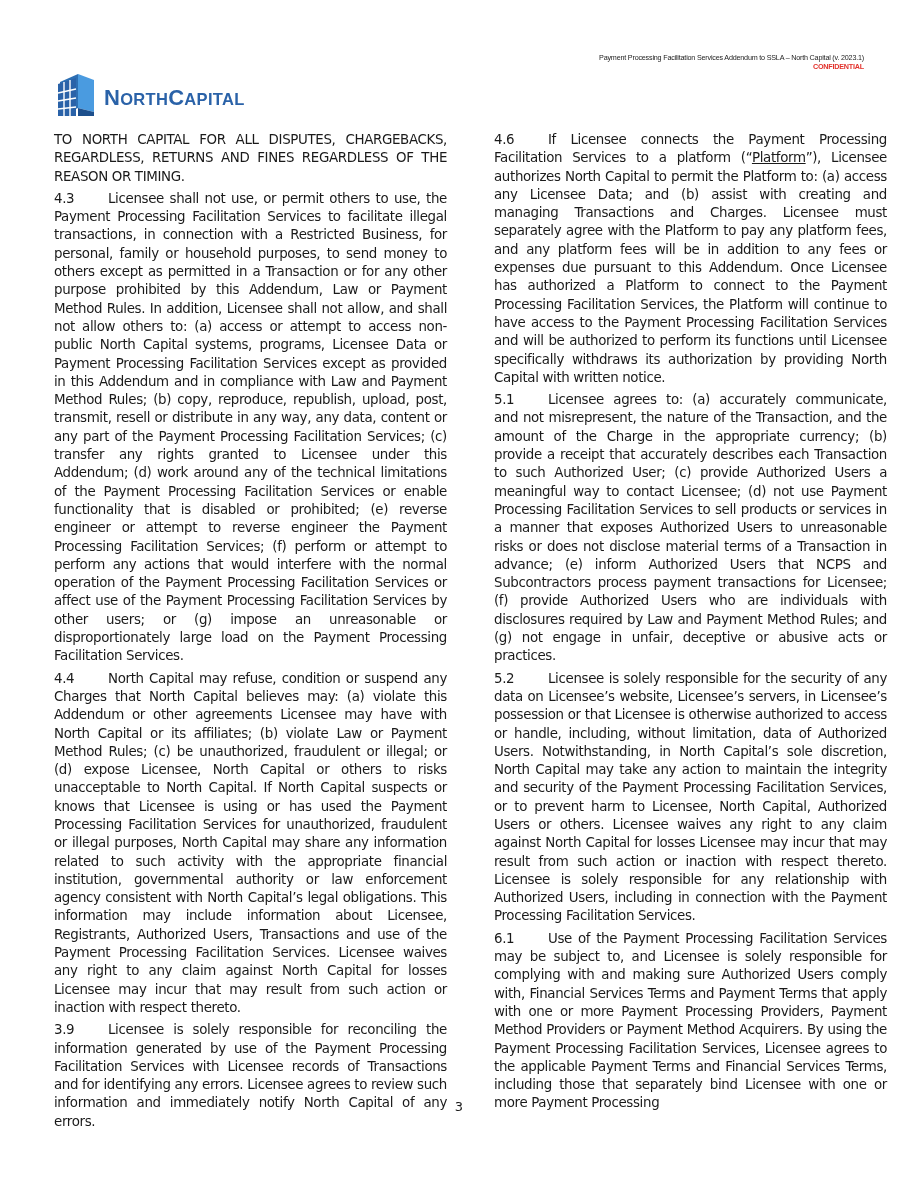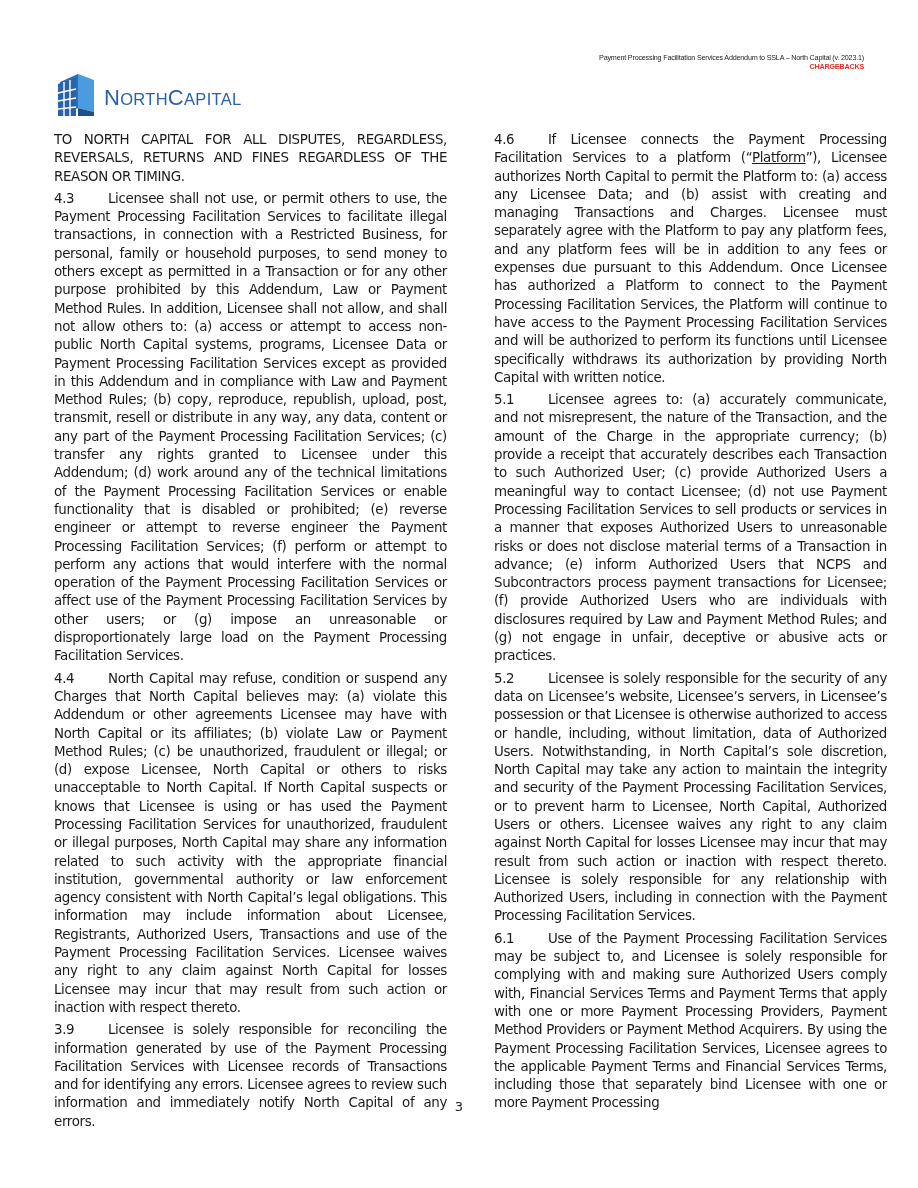--- a/index.html
+++ b/index.html
@@ -5,39 +5,39 @@
     html, body { margin: 0; padding: 0; background: #ffffff; }
     body { width: 918px; height: 1188px; position: relative; overflow: hidden;
            font-family: "Liberation Sans", "DejaVu Sans", sans-serif; color: #1a1a1a; }
     .header-right { position: absolute; right: 54px; top: 54px; text-align: right;
                     font-family: "Liberation Sans", sans-serif; font-size: 7.2px; line-height: 8.5px; letter-spacing: -0.2px; }
     .header-title { color: #222; }
     .header-conf { color: #e2312b; font-weight: bold; }
     .logo { position: absolute; left: 56px; top: 72px; height: 46px; display: flex; align-items: center; }
     .logo svg { display: block; }
     .logo-text { margin-left: 8px; color: #2a62a8; font-family: "Liberation Sans", sans-serif;
-                 font-weight: normal; font-size: 22px; letter-spacing: 0.3px; line-height: 1; margin-top: 6px; text-align: right; }
+                 font-weight: bold; font-size: 22px; letter-spacing: 0.3px; line-height: 1; margin-top: 6px; text-align: right; }
     .logo-text .sc { font-size: 16.5px; }
     .col { position: absolute; top: 131px; width: 393px; font-size: 13.4px; line-height: 18.3px;
            text-align: justify; font-family: "DejaVu Sans", "Liberation Sans", sans-serif; }
     .col.left { left: 54px; }
     .col.right { left: 494px; }
     .col p { margin: 0 0 4px 0; text-align: justify; }
     .num { display: inline-block; width: 54px; }
     .u { text-decoration: underline; }
     .page-num { position: absolute; top: 1099px; left: 0; width: 918px; text-align: center;
                 font-size: 13px; font-family: "DejaVu Sans", sans-serif; }
     .col { letter-spacing: -0.35px; word-spacing: 0px; }
   </style>
 </head>
 <body>
 
 <div class="header-right">
   <div class="header-title">Payment Processing Facilitation Services Addendum to SSLA – North Capital (v. 2023.1)</div>
-  <div class="header-conf">CHARGEBACKS</div>
+  <div class="header-conf">CONFIDENTIAL</div>
 </div>
 
 <div class="logo">
   <span>
     <svg width="40" height="46" viewBox="0 0 40 46">
       <polygon points="4,10 22,2 22,36 4,44" fill="#2d6fb3"></polygon>
       <polygon points="22,2 38,8 38,40 22,36" fill="#4a9be0"></polygon>
       <polygon points="2,12 20,6 20,44 2,44" fill="#2a62a8"></polygon>
       <g stroke="#ffffff" stroke-width="1.4">
         <line x1="8" y1="10" x2="8" y2="44"></line>
@@ -46,21 +46,21 @@
         <line x1="2" y1="29" x2="20" y2="26"></line>
         <line x1="2" y1="37" x2="20" y2="35"></line>
       </g>
       <polygon points="22,36 38,40 38,44 22,44" fill="#1d4f8c"></polygon>
     </svg>
   </span>
   <span class="logo-text"><span>N</span><span class="sc">ORTH</span><span>C</span><span class="sc">APITAL</span></span>
 </div>
 
 <div class="col left">
-  <p>TO NORTH CAPITAL FOR ALL DISPUTES, REGARDLESS, REVERSALS, RETURNS AND FINES REGARDLESS OF THE REASON OR TIMING.</p>
+  <p>TO NORTH CAPITAL FOR ALL DISPUTES, CHARGEBACKS, REGARDLESS, RETURNS AND FINES REGARDLESS OF THE REASON OR TIMING.</p>
   <p><span class="num">4.3</span><span>Licensee shall not use, or permit others to use, the Payment Processing Facilitation Services to facilitate illegal transactions, in connection with a Restricted Business, for personal, family or household purposes, to send money to others except as permitted in a Transaction or for any other purpose prohibited by this Addendum, Law or Payment Method Rules. In addition, Licensee shall not allow, and shall not allow others to: (a) access or attempt to access non-public North Capital systems, programs, Licensee Data or Payment Processing Facilitation Services except as provided in this Addendum and in compliance with Law and Payment Method Rules; (b) copy, reproduce, republish, upload, post, transmit, resell or distribute in any way, any data, content or any part of the Payment Processing Facilitation Services; (c) transfer any rights granted to Licensee under this Addendum; (d) work around any of the technical limitations of the Payment Processing Facilitation Services or enable functionality that is disabled or prohibited; (e) reverse engineer or attempt to reverse engineer the Payment Processing Facilitation Services; (f) perform or attempt to perform any actions that would interfere with the normal operation of the Payment Processing Facilitation Services or affect use of the Payment Processing Facilitation Services by other users; or (g) impose an unreasonable or disproportionately large load on the Payment Processing Facilitation Services.</span></p>
   <p><span class="num">4.4</span><span>North Capital may refuse, condition or suspend any Charges that North Capital believes may: (a) violate this Addendum or other agreements Licensee may have with North Capital or its affiliates; (b) violate Law or Payment Method Rules; (c) be unauthorized, fraudulent or illegal; or (d) expose Licensee, North Capital or others to risks unacceptable to North Capital. If North Capital suspects or knows that Licensee is using or has used the Payment Processing Facilitation Services for unauthorized, fraudulent or illegal purposes, North Capital may share any information related to such activity with the appropriate financial institution, governmental authority or law enforcement agency consistent with North Capital’s legal obligations. This information may include information about Licensee, Registrants, Authorized Users, Transactions and use of the Payment Processing Facilitation Services. Licensee waives any right to any claim against North Capital for losses Licensee may incur that may result from such action or inaction with respect thereto.</span></p>
   <p><span class="num">3.9</span><span>Licensee is solely responsible for reconciling the information generated by use of the Payment Processing Facilitation Services with Licensee records of Transactions and for identifying any errors. Licensee agrees to review such information and immediately notify North Capital of any errors.</span></p>
 </div>
 
 <div class="col right">
   <p><span class="num">4.6</span><span>If Licensee connects the Payment Processing Facilitation Services to a platform (“</span><span class="u">Platform</span><span>”), Licensee authorizes North Capital to permit the Platform to: (a) access any Licensee Data; and (b) assist with creating and managing Transactions and Charges. Licensee must separately agree with the Platform to pay any platform fees, and any platform fees will be in addition to any fees or expenses due pursuant to this Addendum. Once Licensee has authorized a Platform to connect to the Payment Processing Facilitation Services, the Platform will continue to have access to the Payment Processing Facilitation Services and will be authorized to perform its functions until Licensee specifically withdraws its authorization by providing North Capital with written notice.</span></p>
   <p><span class="num">5.1</span><span>Licensee agrees to: (a) accurately communicate, and not misrepresent, the nature of the Transaction, and the amount of the Charge in the appropriate currency; (b) provide a receipt that accurately describes each Transaction to such Authorized User; (c) provide Authorized Users a meaningful way to contact Licensee; (d) not use Payment Processing Facilitation Services to sell products or services in a manner that exposes Authorized Users to unreasonable risks or does not disclose material terms of a Transaction in advance; (e) inform Authorized Users that NCPS and Subcontractors process payment transactions for Licensee; (f) provide Authorized Users who are individuals with disclosures required by Law and Payment Method Rules; and (g) not engage in unfair, deceptive or abusive acts or practices.</span></p>
   <p><span class="num">5.2</span><span>Licensee is solely responsible for the security of any data on Licensee’s website, Licensee’s servers, in Licensee’s possession or that Licensee is otherwise authorized to access or handle, including, without limitation, data of Authorized Users. Notwithstanding, in North Capital’s sole discretion, North Capital may take any action to maintain the integrity and security of the Payment Processing Facilitation Services, or to prevent harm to Licensee, North Capital, Authorized Users or others. Licensee waives any right to any claim against North Capital for losses Licensee may incur that may result from such action or inaction with respect thereto. Licensee is solely responsible for any relationship with Authorized Users, including in connection with the Payment Processing Facilitation Services.</span></p>
   <p><span class="num">6.1</span><span>Use of the Payment Processing Facilitation Services may be subject to, and Licensee is solely responsible for complying with and making sure Authorized Users comply with, Financial Services Terms and Payment Terms that apply with one or more Payment Processing Providers, Payment Method Providers or Payment Method Acquirers. By using the Payment Processing Facilitation Services, Licensee agrees to the applicable Payment Terms and Financial Services Terms, including those that separately bind Licensee with one or more Payment Processing</span></p>

